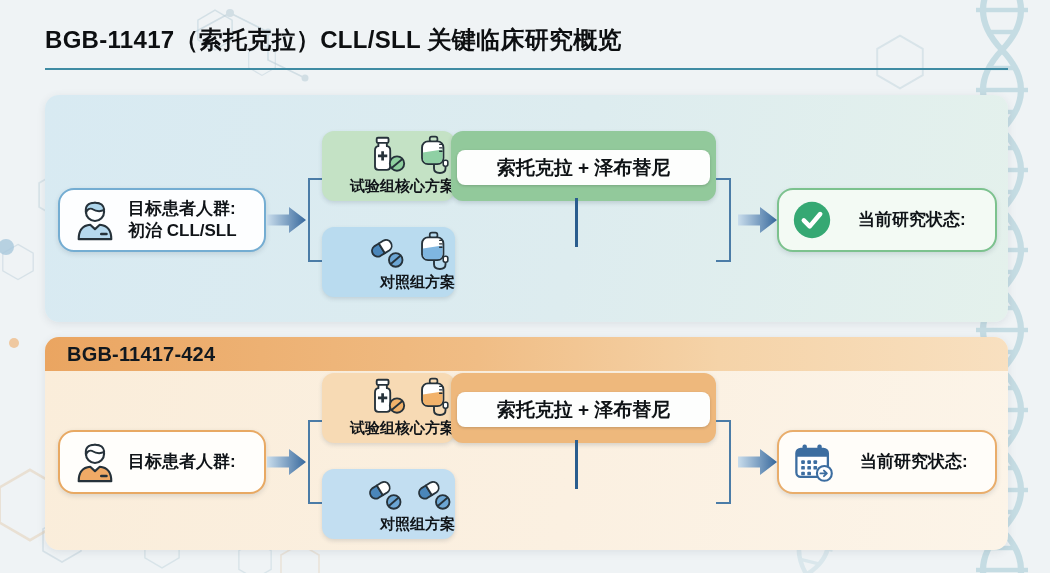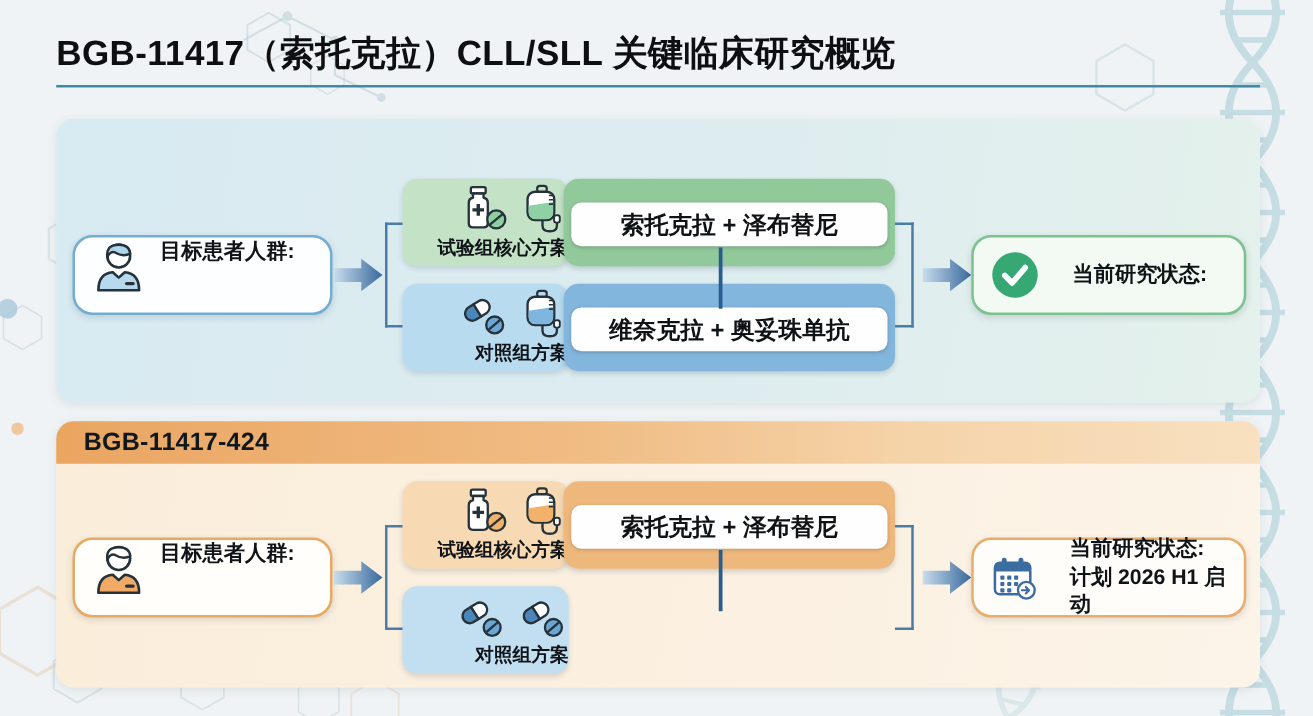--- a/index.html
+++ b/index.html
@@ -8,21 +8,21 @@
     position:relative;
     background:#eff3f5;
     font-family:"Liberation Sans","DejaVu Sans",sans-serif;
     color:#14181c;
     overflow:hidden;
   }
   .deco { position:absolute; inset:0; z-index:0; pointer-events:none; }
 
   .title {
     position:absolute; left:45px; top:24px; z-index:2;
-    font-size:28px; font-weight:700; letter-spacing:.3px; color:#0d0f11;
+    font-size:24px; font-weight:700; letter-spacing:.3px; color:#0d0f11;
     white-space:nowrap;
   }
   .title-rule {
     position:absolute; left:45px; top:68px; width:963px; height:2px; z-index:2;
     background:#3f8ba3;
   }
 
   .panel {
     position:absolute; left:45px; width:963px; z-index:1;
     border-radius:14px;
@@ -36,42 +36,42 @@
     border-radius:14px 14px 0 0;
     display:flex; align-items:center; padding-left:22px;
     font-size:20px; font-weight:700; color:#10181f; letter-spacing:.2px;
   }
   .p1 .panel-header { background:linear-gradient(90deg,#82b2d6 0%,#8fc3b0 45%,#aad4bd 70%,#c2e0cd 100%); }
   .p2 .panel-header { background:linear-gradient(90deg,#eaa561 0%,#f0bd85 45%,#f5d3a8 70%,#f8e0c0 100%); }
 
   .patient {
     position:absolute; left:13px; top:93px; width:208px; height:64px;
     background:#fdfeff; border-radius:16px;
-    display:flex; gap:10px; padding-left:12px;
+    display:flex; align-items:center; gap:10px; padding-left:12px;
     box-shadow:0 2px 5px rgba(40,60,80,.15);
   }
   .p1 .patient { border:2px solid #74add2; }
   .p2 .patient { border:2px solid #e8a963; background:#fffefb; }
   .txt2 { font-size:17px; font-weight:700; line-height:1.32; color:#101418; }
 
   .arrow { position:absolute; width:40px; height:28px; }
   .arrow.a-left  { left:222px; top:111px; }
   .arrow.a-right { left:693px; top:111px; }
 
   .bracket { position:absolute; top:83px; width:15px; height:84px; }
   .bracket.b-left  { left:263px; border-left:2px solid #4b7ca7;  border-top:2px solid #4b7ca7; border-bottom:2px solid #4b7ca7; }
   .bracket.b-right { left:671px; border-right:2px solid #4b7ca7; border-top:2px solid #4b7ca7; border-bottom:2px solid #4b7ca7; }
 
   .iconbox {
     position:absolute; left:277px; width:133px; height:70px; border-radius:12px;
     display:flex; flex-direction:column; align-items:flex-end; justify-content:flex-end;
     padding-bottom:5px;
     box-shadow:0 2px 4px rgba(40,60,80,.15);
   }
-  .row1 { top:48px; } .row2 { top:132px; }
+  .row1 { top:36px; } .row2 { top:132px; }
   .p1 .iconbox.row1 { background:#c4e2c5; }
   .p1 .iconbox.row2 { background:#b9dbef; }
   .p2 .iconbox.row1 { background:#f7dab4; }
   .p2 .iconbox.row2 { background:#c2def1; }
   .icons { display:flex; align-items:flex-end; gap:5px; height:42px; margin-bottom:1px; }
   .iblabel { font-size:15px; font-weight:700; color:#101418; white-space:nowrap; }
 
   .outer {
     position:absolute; left:406px; width:265px; height:70px; border-radius:12px;
     box-shadow:0 2px 4px rgba(40,60,80,.18);
@@ -153,20 +153,21 @@
 
   <div class="patient">
     <svg width="46" height="46" viewBox="0 0 48 48">
       <path d="M7 44 Q7 30 19 29 L24 33.5 L29 29 Q41 30 41 44 Z" fill="#b6d9ee" stroke="#26323a" stroke-width="2.2" stroke-linejoin="round"></path>
       <circle cx="24" cy="15.5" r="9.5" fill="#ffffff" stroke="#26323a" stroke-width="2.2"></circle>
       <path d="M14.5 16.5 Q13 6 24 6 Q33 6 33.6 13.5 Q27.5 16.5 21 12.5 Q16.8 10.8 14.5 16.5 Z" fill="#aed6ec" stroke="#26323a" stroke-width="2" stroke-linejoin="round"></path>
       <line x1="30.5" y1="38.5" x2="36" y2="38.5" stroke="#26323a" stroke-width="2.6" stroke-linecap="round"></line>
     </svg>
     <div class="txt2">
       <div>目标患者人群:</div>
+      <div>初治 CLL/SLL</div>
     </div>
   </div>
 
   <svg class="arrow a-left" viewBox="0 0 40 28">
     <polygon points="0,8.5 22,8.5 22,1 39,14 22,27 22,19.5 0,19.5" fill="url(#agrad)"></polygon>
   </svg>
 
   <div class="bracket b-left"></div>
 
   <div class="iconbox row1">
@@ -208,23 +209,20 @@
       <svg width="42" height="41" viewBox="0 0 48 48">
         <rect x="19" y="2" width="9" height="6" rx="2.5" fill="none" stroke="#26323a" stroke-width="2"></rect>
         <rect x="10" y="7.5" width="25" height="26.5" rx="7" fill="#fff" stroke="#26323a" stroke-width="2.2"></rect>
         <path d="M11 20.5 L34 17 L34 26.5 Q34 33 27.5 33.2 L17.5 33.2 Q11 33 11 26.5 Z" fill="#7fb6e0"></path>
         <path d="M30 11 h4 M30 15 h4 M30 19 h4" stroke="#26323a" stroke-width="1.6"></path>
         <path d="M24 34 v5 q0 5.5 7 5.5 q6.5 0 6.5 -5.5 v-2.5" fill="none" stroke="#26323a" stroke-width="2.2"></path>
         <rect x="34.8" y="29.5" width="5.4" height="7" rx="2.2" fill="#fff" stroke="#26323a" stroke-width="1.8"></rect>
       </svg>
     </div>
     <div class="iblabel">对照组方案</div>
-  </div>
-  <div class="outer row2">
-    <div class="inner">维奈克拉 + 奥妥珠单抗</div>
   </div>
 
   <div class="bracket b-right"></div>
 
   <svg class="arrow a-right" viewBox="0 0 40 28">
     <polygon points="0,8.5 22,8.5 22,1 39,14 22,27 22,19.5 0,19.5" fill="url(#agrad)"></polygon>
   </svg>
 
   <div class="status">
     <svg width="40" height="40" viewBox="0 0 44 44">
@@ -328,16 +326,15 @@
           <rect x="17.5" y="28.5" width="4.2" height="4.2" rx="1"></rect>
           <rect x="24.5" y="28.5" width="4.2" height="4.2" rx="1"></rect>
         <rect x="10.5" y="35" width="4.2" height="4.2" rx="1"></rect>
           <rect x="17.5" y="35" width="4.2" height="4.2" rx="1"></rect>
       </g>
       <circle cx="37" cy="37" r="8.5" fill="#fff" stroke="#3c6da0" stroke-width="2.4"></circle>
       <path d="M32.5 37 h7 M36.5 33.8 L39.8 37 L36.5 40.2" fill="none" stroke="#3c6da0" stroke-width="2.2" stroke-linecap="round" stroke-linejoin="round"></path>
     </svg>
     <div class="txt2">
       <div>当前研究状态:</div>
-      <div>计划 2026 H1 启动</div>
     </div>
   </div>
 </div>
 
 </body></html>

